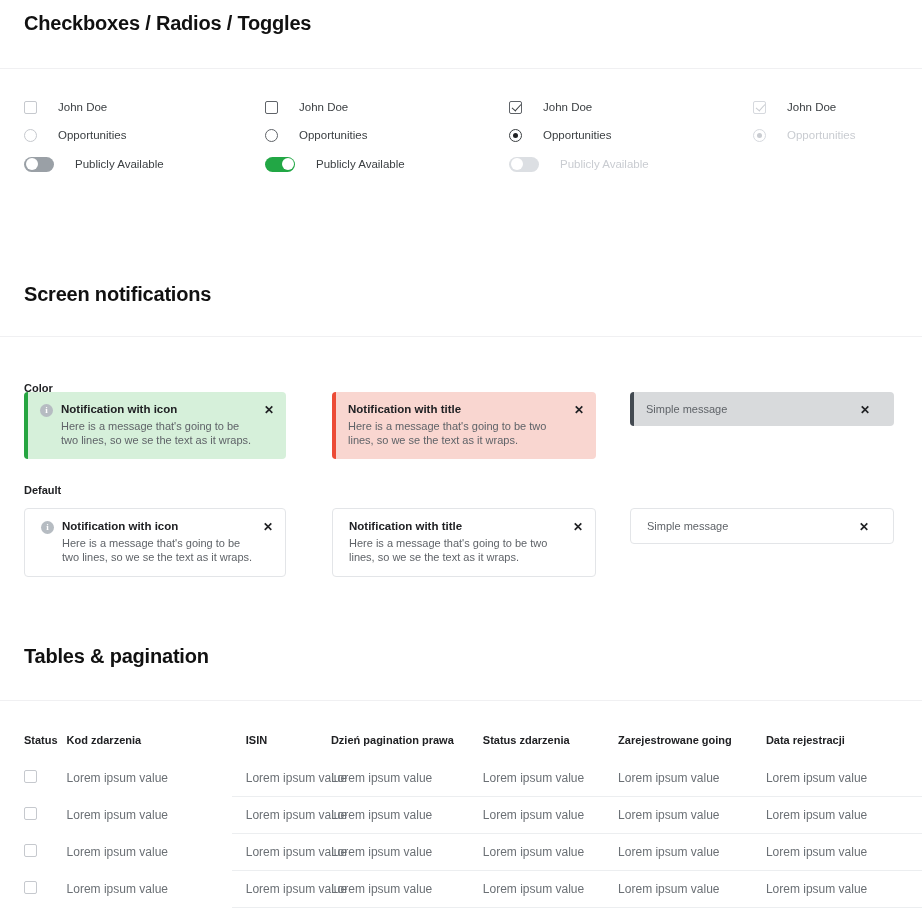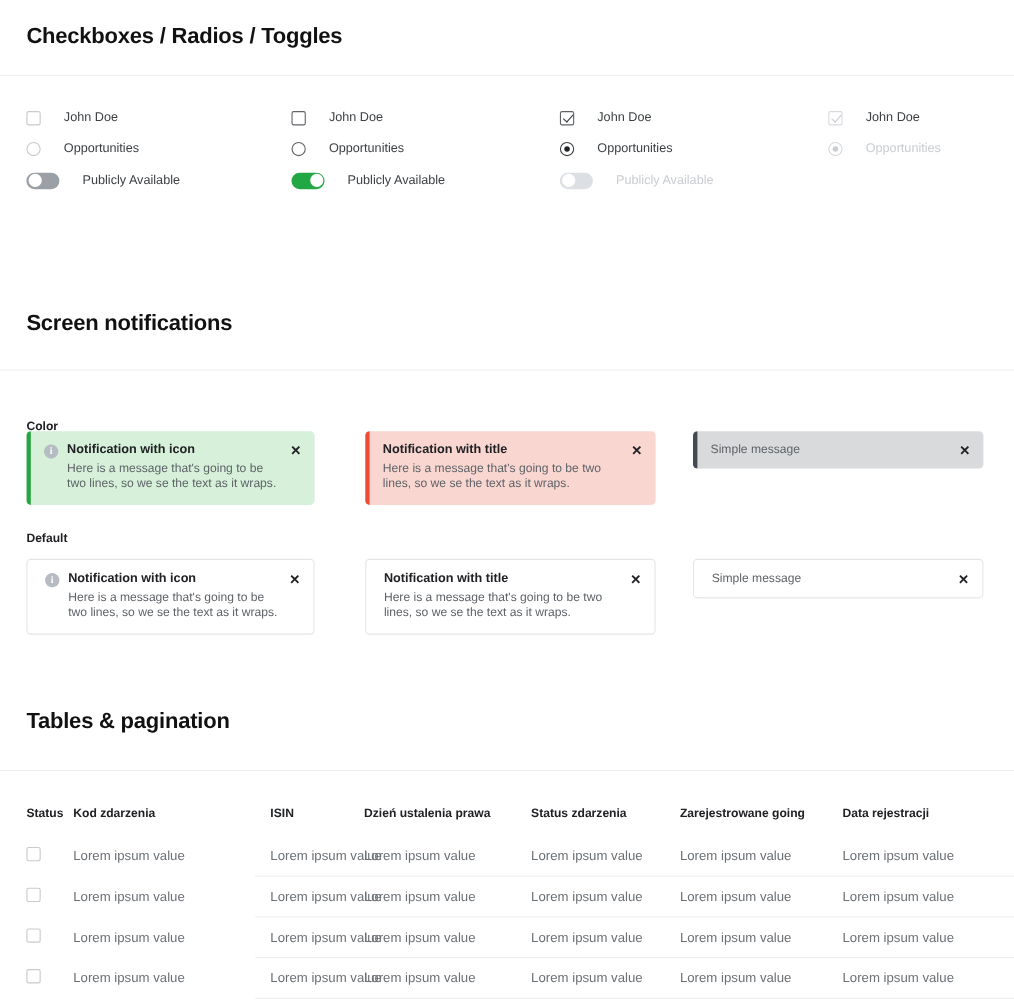--- a/index.html
+++ b/index.html
@@ -20,21 +20,21 @@
     letter-spacing: -0.2px;
     color: #111111;
   }
   .divider {
     width: 100%;
     height: 1px;
     background: #f0f0f2;
   }
 
   
-  #sec-controls-head { position: absolute; left: 24px; top: 22px; }
+  #sec-controls-head { position: absolute; left: 24px; top: 12px; }
   #div-1 { position: absolute; left: 0; top: 68px; }
 
   .ctrl-col { position: absolute; top: 96px; }
   #ctrl-col-0 { left: 24px; }
   #ctrl-col-1 { left: 265px; }
   #ctrl-col-2 { left: 509px; }
   #ctrl-col-3 { left: 753px; }
 
   .ctrl-row {
     display: flex;
@@ -174,21 +174,21 @@
     font-weight: bold;
     color: #202124;
     line-height: 1;
     flex: 0 0 auto;
     margin-left: 10px;
     margin-top: 1px;
     cursor: pointer;
   }
   .notif.simple .notif-inner {
     align-items: center;
-    padding: 10px 12px 10px 16px;
+    padding: 10px 24px 10px 16px;
     gap: 29px;
   }
   .notif.simple .notif-msg { margin: 0; }
 
   
   .notif.green { background: #d6f0da; }
   .notif.green .accent { background: #26a541; }
   .notif.red { background: #f9d6d0; }
   .notif.red .accent { background: #ec4b36; }
   .notif.gray { background: #d8dadc; }
@@ -385,21 +385,21 @@
 <div id="sec-table-head" class="section-title">Tables &amp; pagination</div>
 <div id="div-3" class="divider"></div>
 
 <div id="table-wrap">
   <table>
     <thead>
       <tr>
         <th class="col-status">Status</th>
         <th class="col-kod">Kod zdarzenia</th>
         <th class="col-isin gap-before">ISIN</th>
-        <th class="col-dzien">Dzień ustalenia prawa</th>
+        <th class="col-dzien">Dzień pagination prawa</th>
         <th class="col-rodzaj">Status zdarzenia</th>
         <th class="col-zarej">Zarejestrowane going</th>
         <th class="col-data">Data rejestracji</th>
       </tr>
     </thead>
     <tbody id="table-body">
         <tr>
           <td class="col-status c0 cell-cb"><span class="cb" style="display: inline-block;"></span></td>
           <td class="col-kod c0">Lorem ipsum value</td>
           <td class="col-isin gap-before c1">Lorem ipsum value</td>

